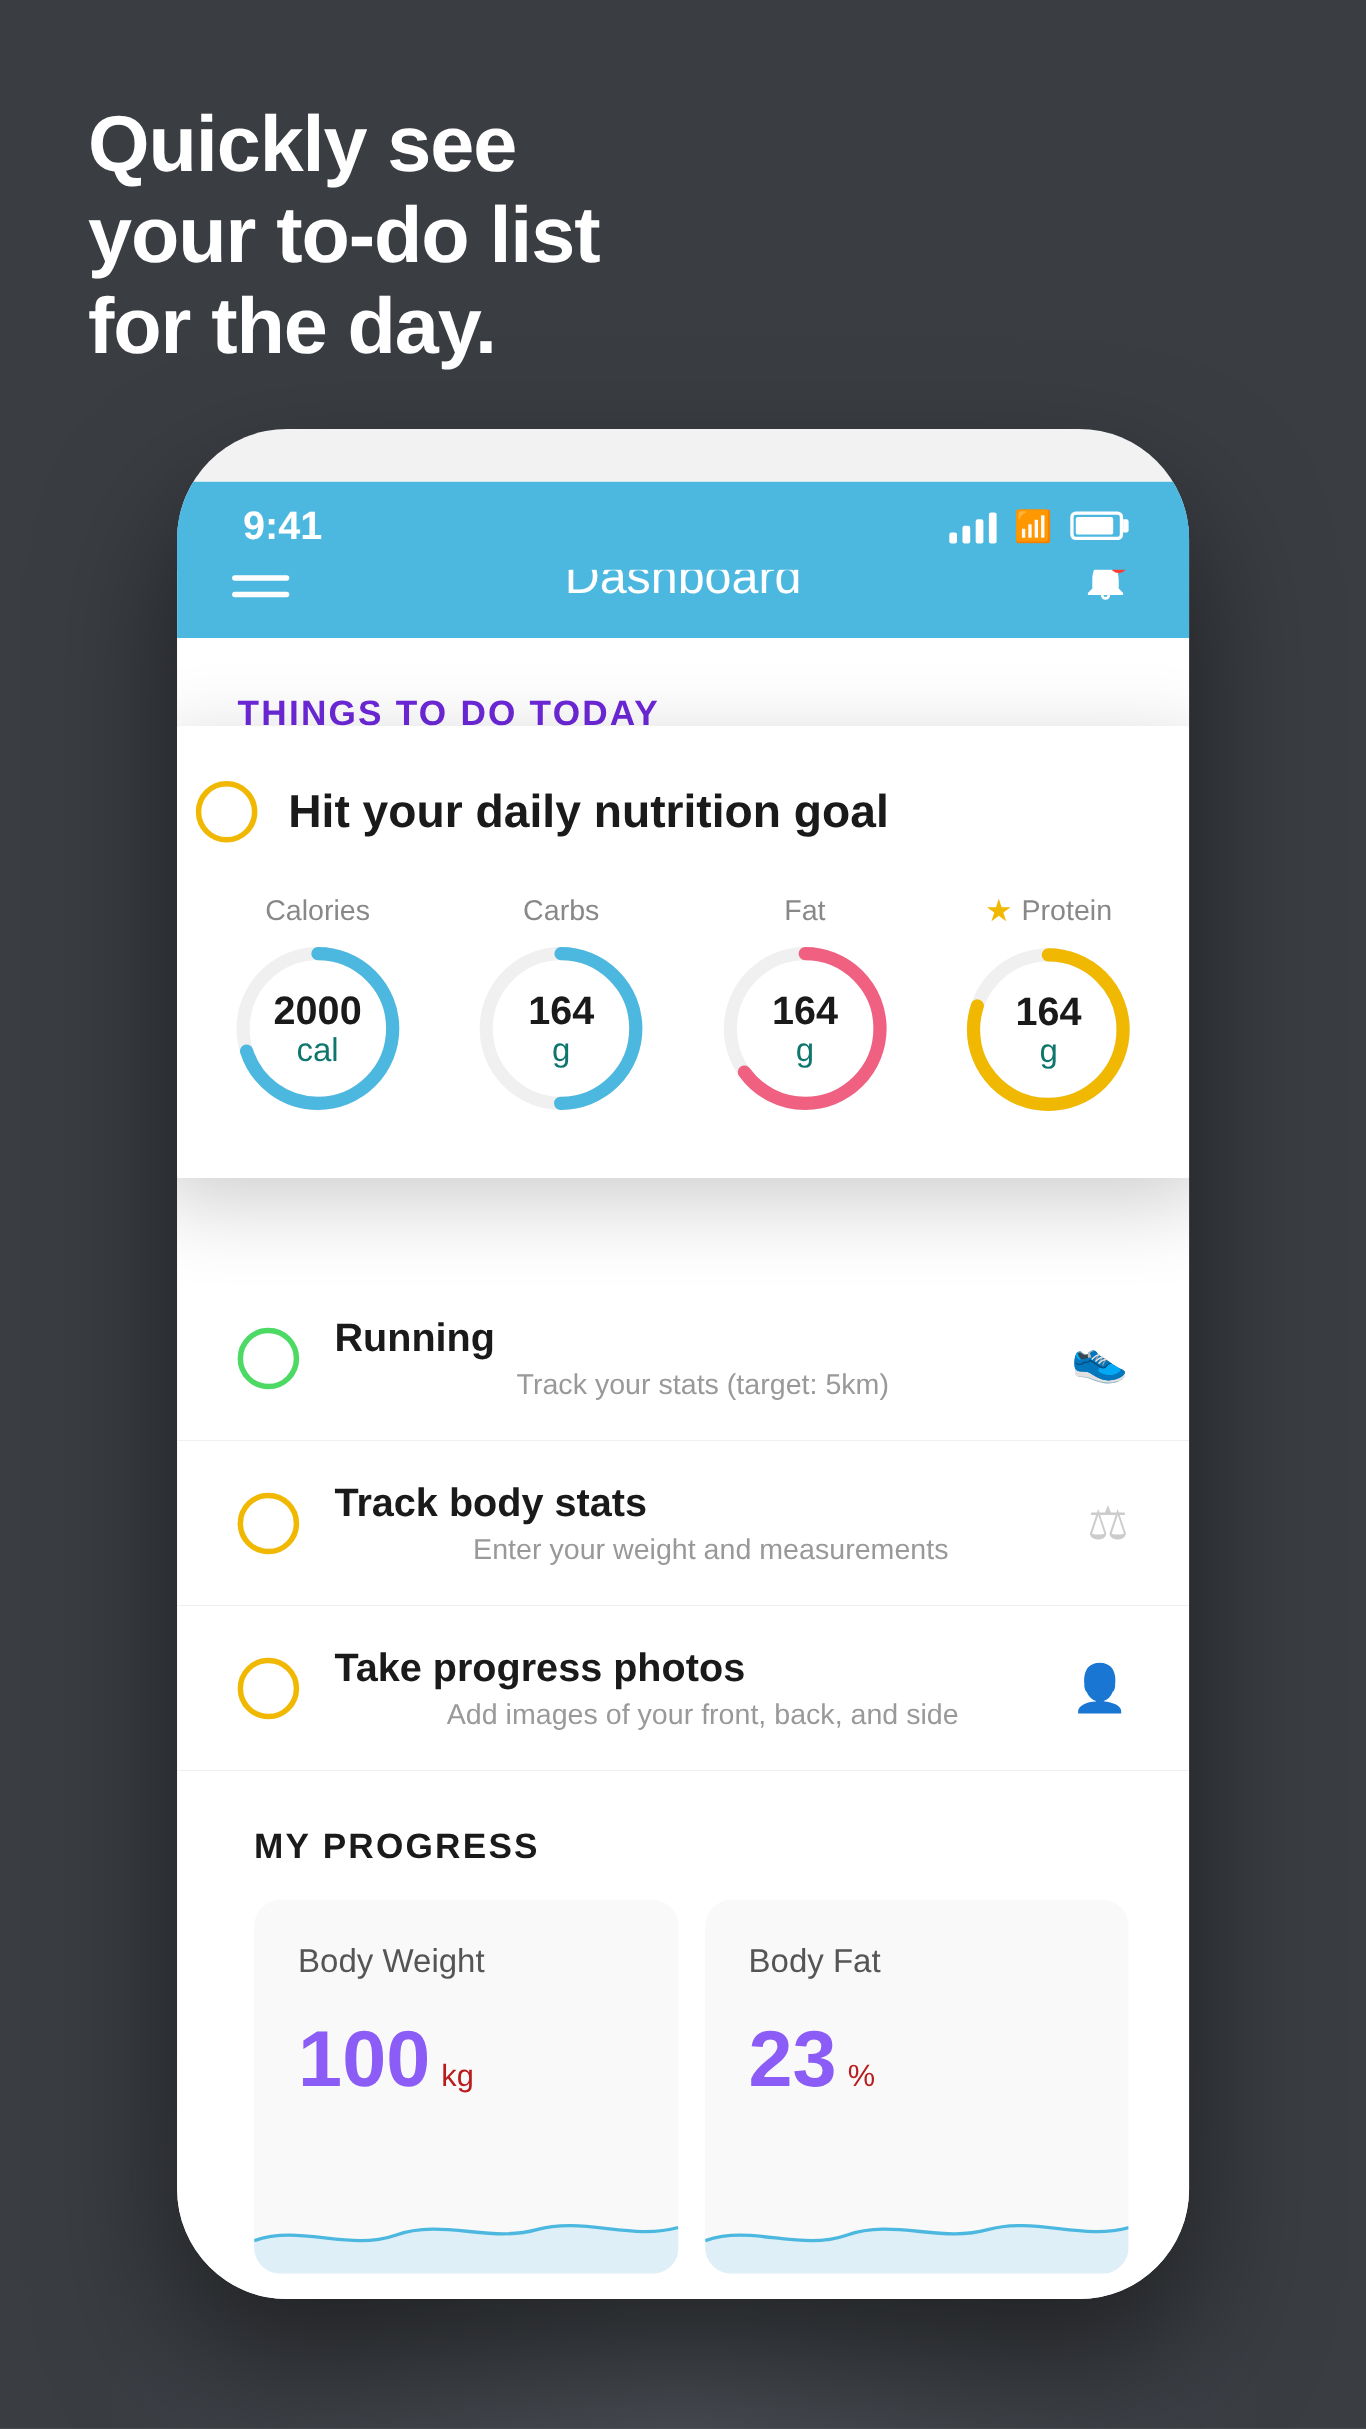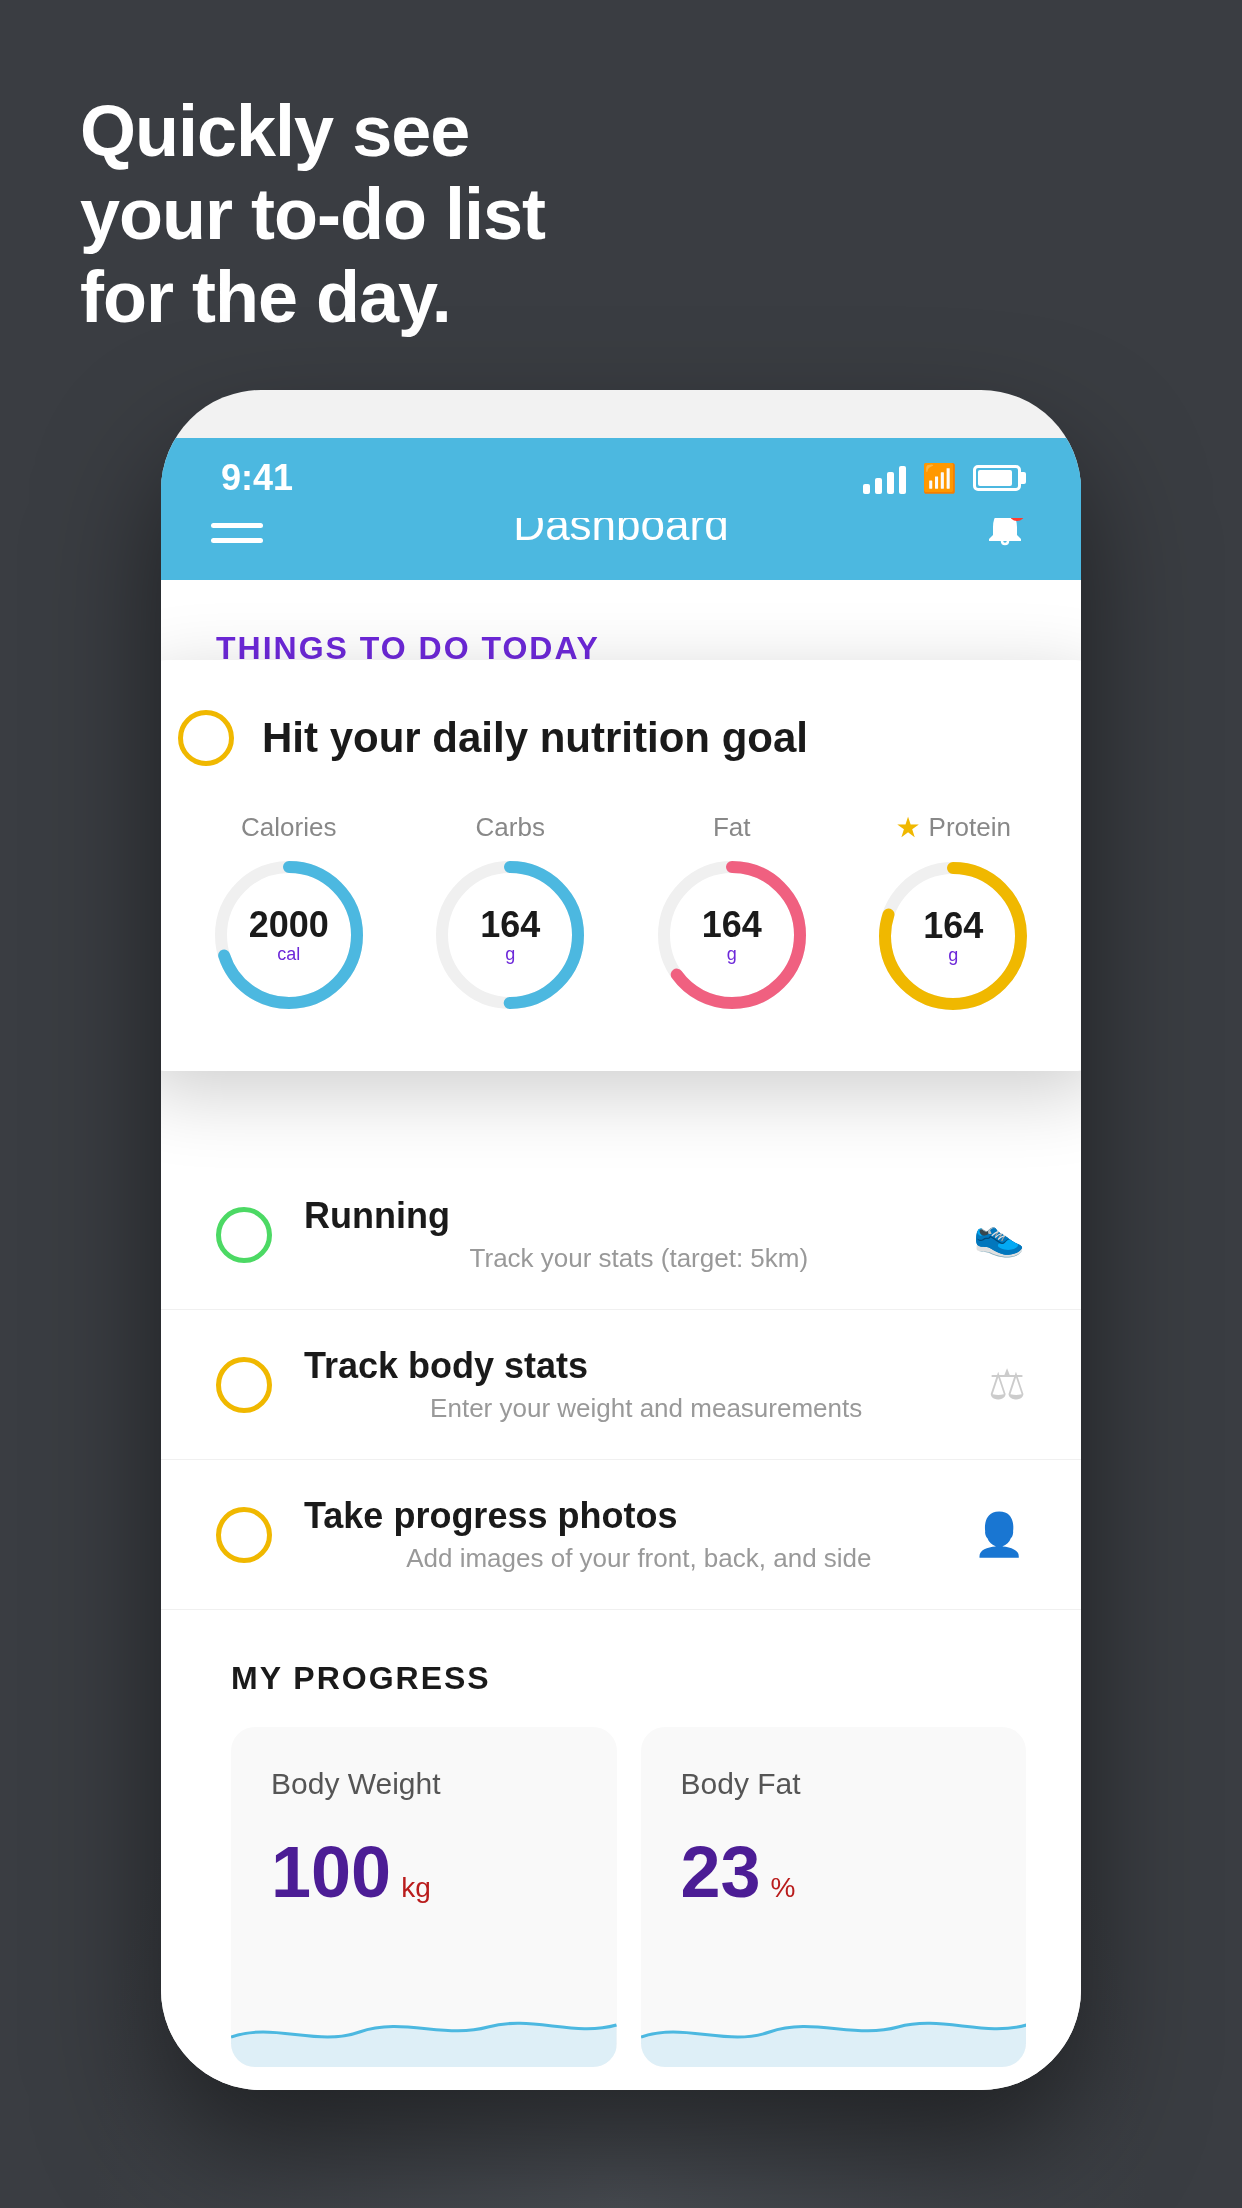--- a/index.html
+++ b/index.html
@@ -282,22 +282,22 @@
     }
 
     .circle-value {
       font-size: 36px;
       font-weight: 700;
       color: #1a1a1a;
       display: block;
     }
 
     .circle-unit {
-      font-size: 18px;
-      color: #6d28d9;
+      font-size: 30px;
+      color: #0f766e;
       display: block;
     }
 
     
     .todo-list {
       position: absolute;
       top: 580px;
       left: 0;
       right: 0;
     }
@@ -387,21 +387,21 @@
     .progress-value-row {
       display: flex;
       align-items: baseline;
       gap: 10px;
       margin-bottom: 20px;
     }
 
     .progress-value {
       font-size: 72px;
       font-weight: 700;
-      color: #4c1d95;
+      color: #8b5cf6;
     }
 
     .progress-unit {
       font-size: 28px;
       color: #b91c1c;
       font-weight: 400;
     }
 
     .mini-chart {
       position: absolute;

